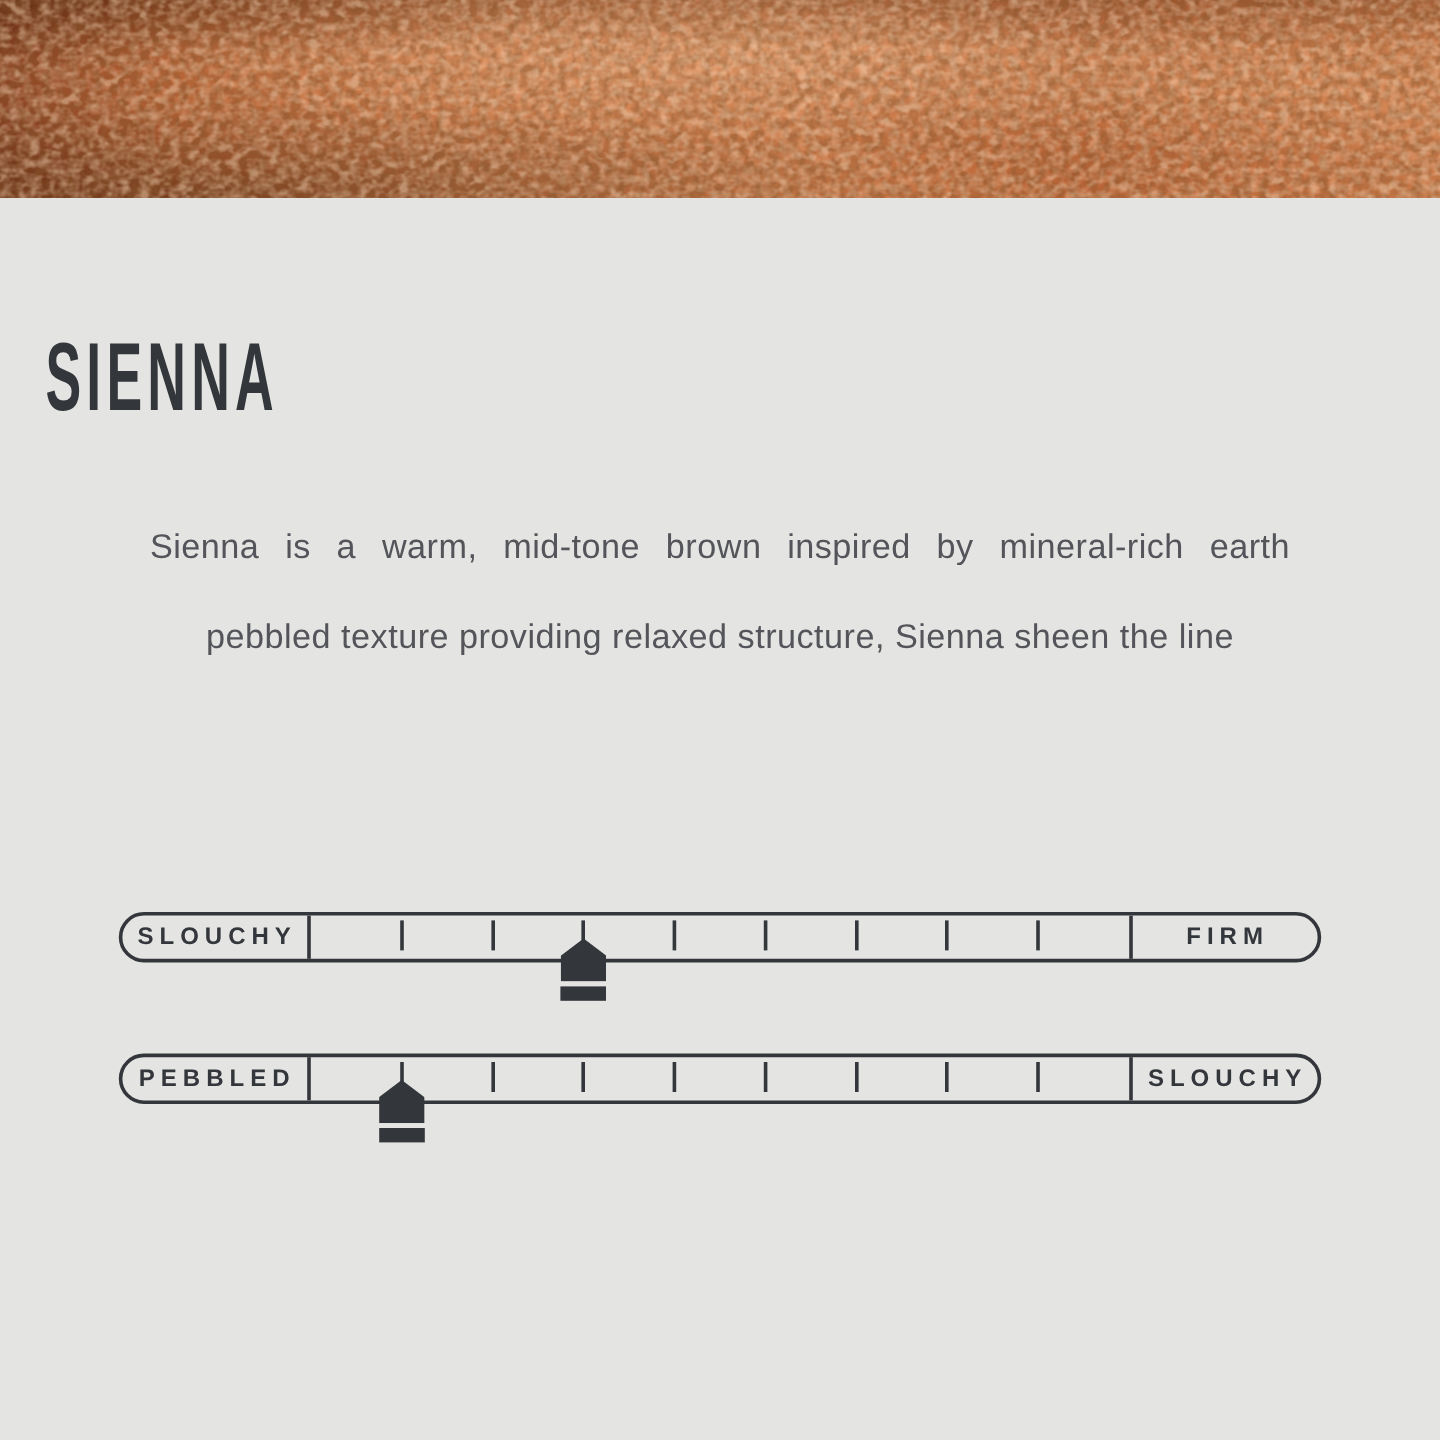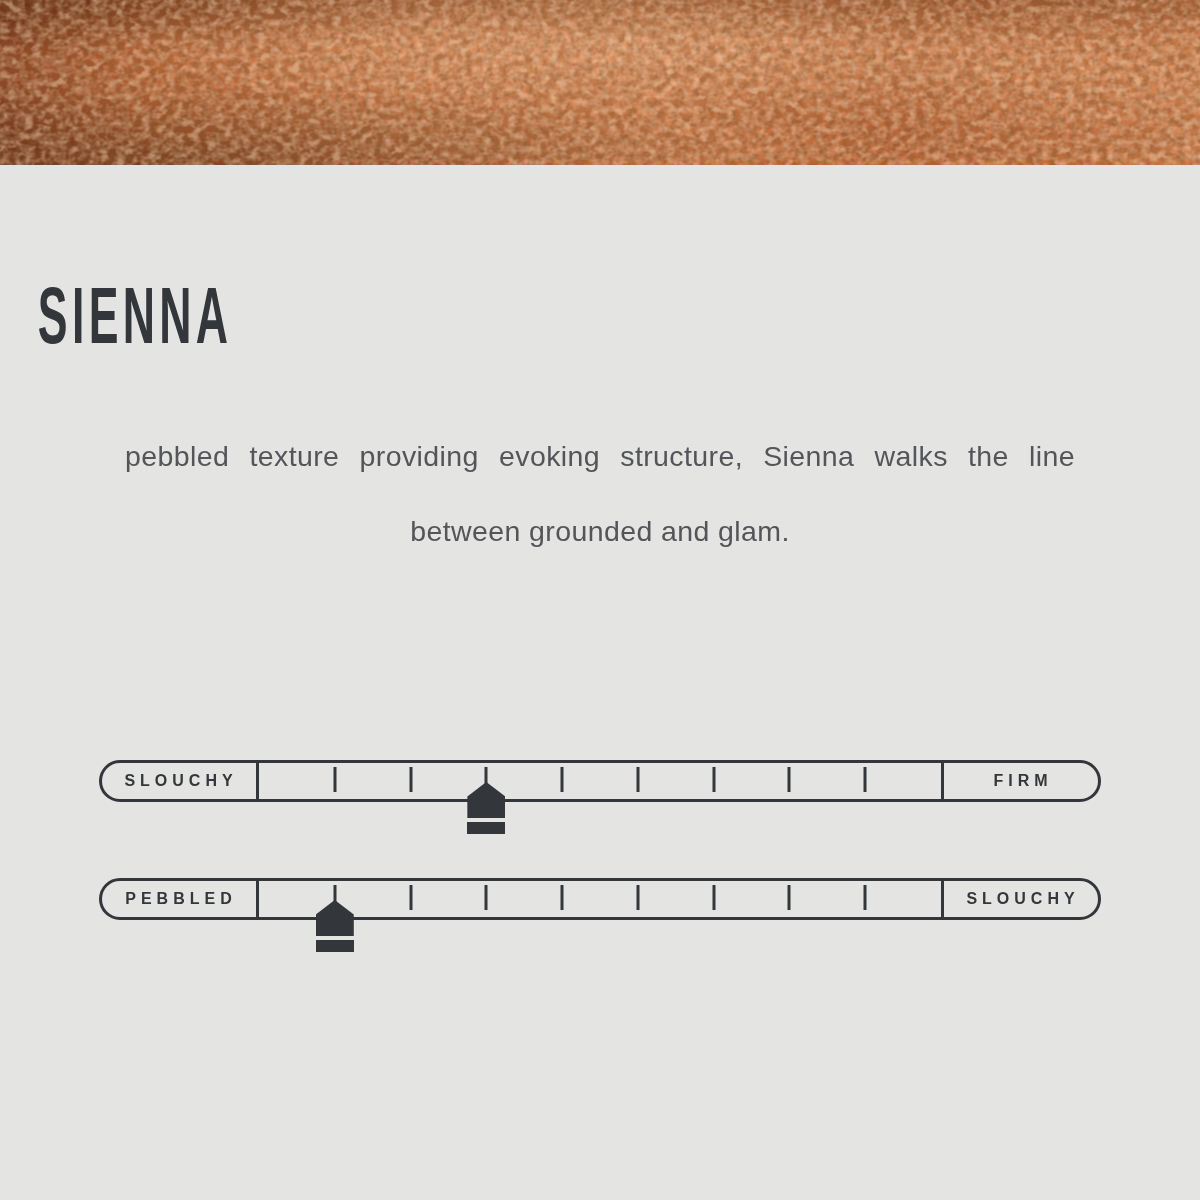--- a/index.html
+++ b/index.html
@@ -65,21 +65,21 @@
     background:transparent;
   }
   .scale.first{margin-top:191px;}
   .scale.second{margin-top:76px;}
   .scale .cell-label{
     width:157px;
     flex:0 0 157px;
     display:flex;
     align-items:center;
     justify-content:center;
-    font-size:16px;
+    font-size:20px;
     font-weight:bold;
     letter-spacing:5px;
     color:var(--ink);
     padding-left:4px;
   }
   .scale .cell-label.left{border-right:3px solid var(--ink);}
   .scale .cell-label.right{border-left:3px solid var(--ink);}
   .scale .track{
     flex:1 1 auto;
     position:relative;
@@ -162,22 +162,22 @@
     <rect x="0" y="0" width="1200" height="165" filter="url(#grainDark)" opacity="0.5"></rect>
     <rect x="0" y="0" width="1200" height="165" filter="url(#grainLight)" opacity="0.45"></rect>
   </svg>
 </div>
 
 <div class="title-wrap">
   <span class="title">SIENNA</span>
 </div>
 
 <div class="para">
-  <div class="para-line">pebbled texture providing evoking structure, Sienna walks the line</div>
-  <div class="para-line">between grounded and glam.</div>
+  <div class="para-line">Sienna is a warm, mid-tone brown inspired by mineral-rich earth</div>
+  <div class="para-line">pebbled texture providing relaxed structure, Sienna sheen the line</div>
 </div>
 
 <div class="scale first">
   <div class="cell-label left">SLOUCHY</div>
   <div class="track">
       <span class="tick" style="left: 11.1111%;"></span>
       <span class="tick" style="left: 22.2222%;"></span>
       <span class="tick" style="left: 33.3333%;"></span>
       <span class="tick" style="left: 44.4444%;"></span>
       <span class="tick" style="left: 55.5556%;"></span>

